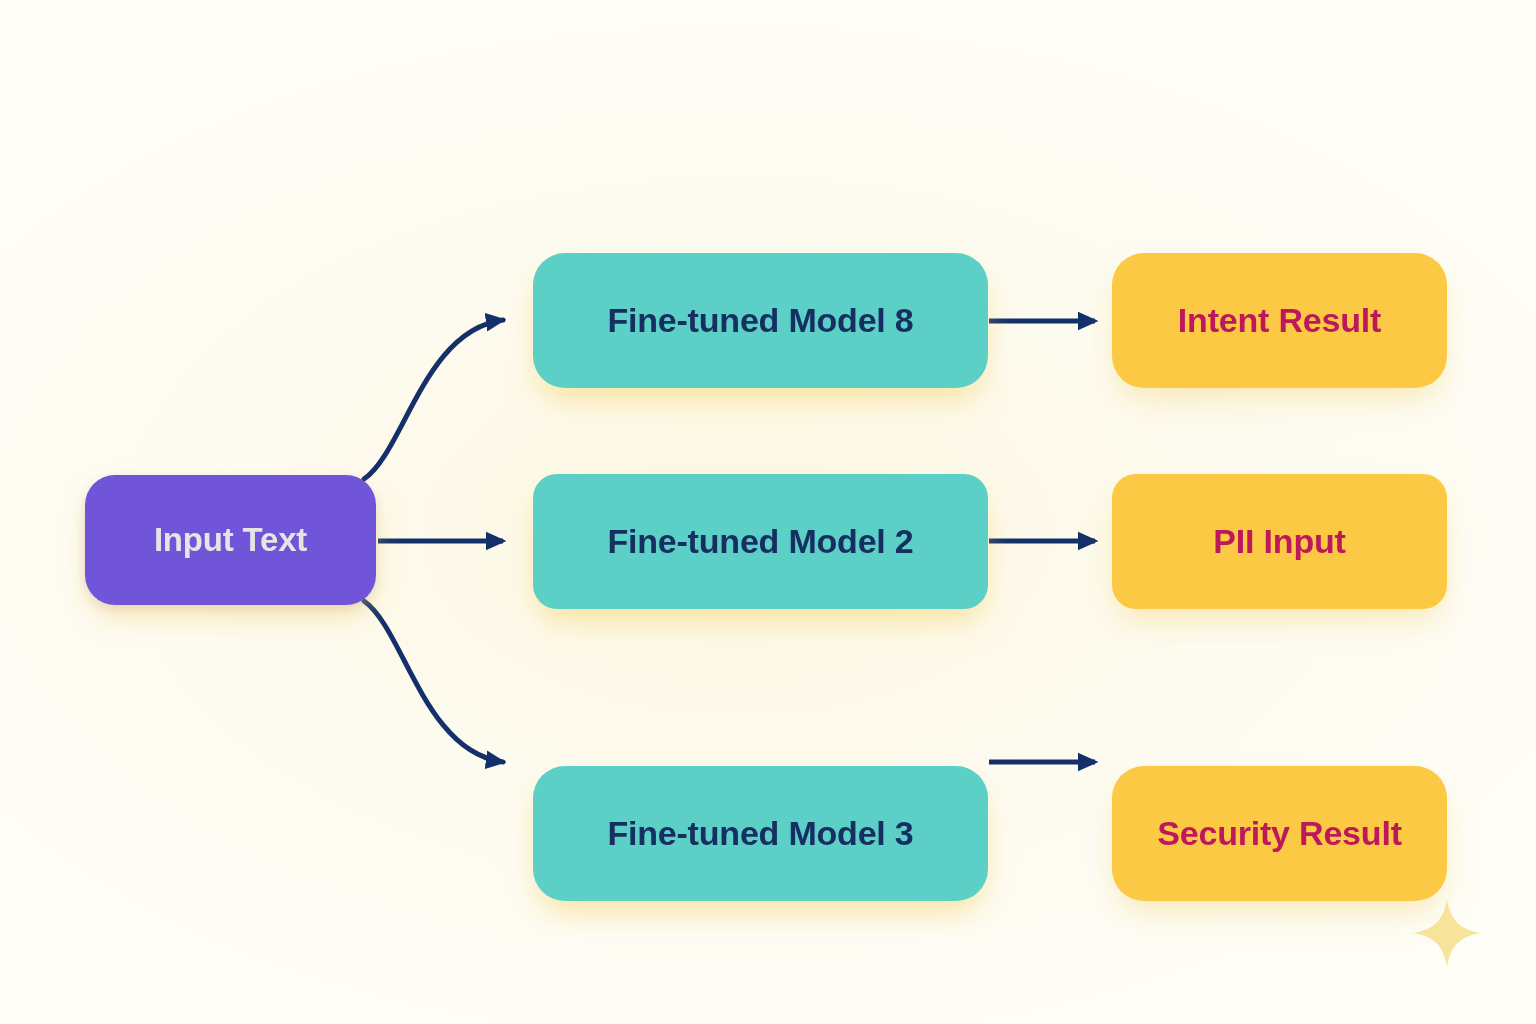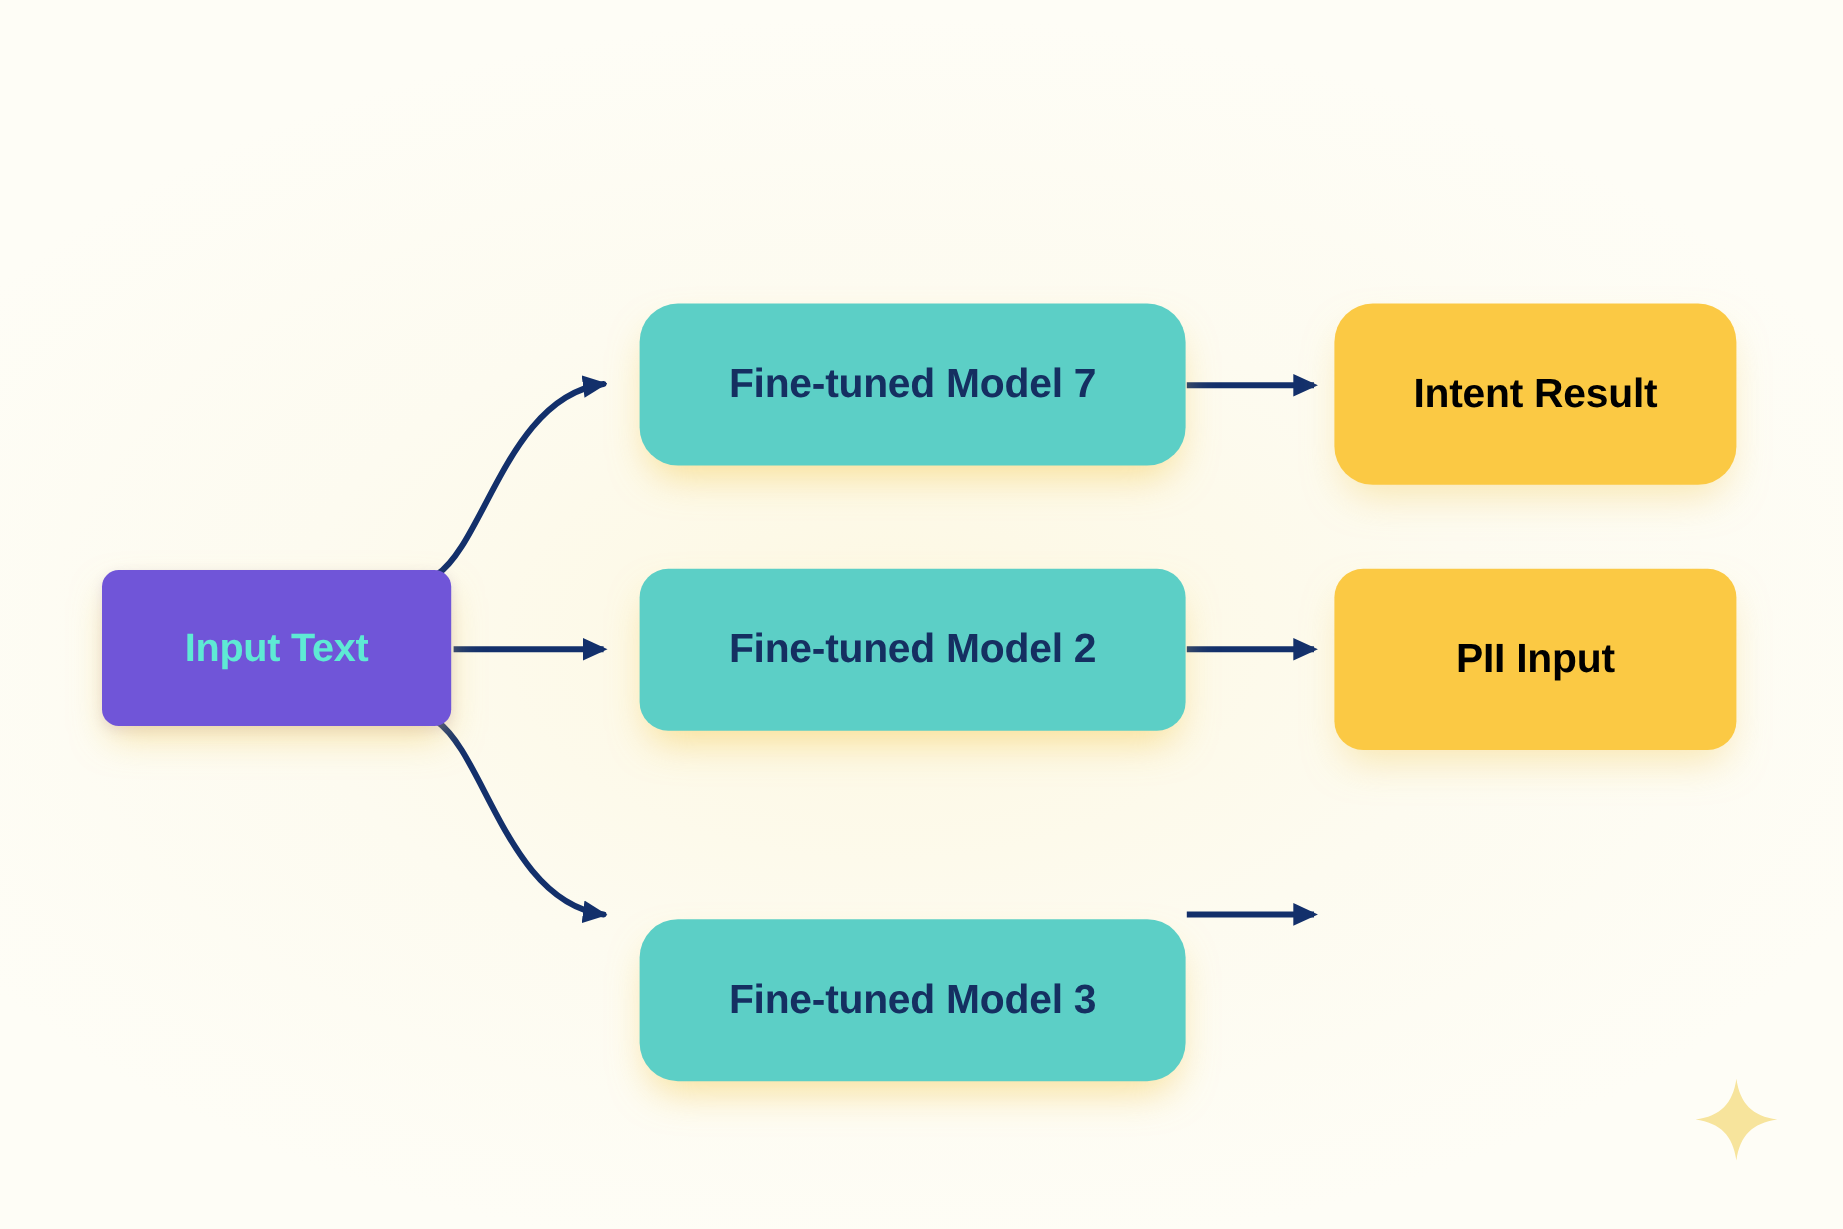--- a/index.html
+++ b/index.html
@@ -42,41 +42,41 @@
     font-weight: bold;
     line-height: 1.1;
     z-index: 3;
   }
   .node-input {
     width: 291px;
     height: 130px;
     left: 85px;
     top: 475px;
     background: #7055d8;
-    color: #5eead4;
+    color: #e5e5e5;
     font-size: 33px;
-    border-radius: 14px;
+    border-radius: 30px;
     box-shadow: 0 14px 30px -6px rgba(243, 206, 98, 0.55),
                 0 4px 10px rgba(120, 92, 200, 0.18);
   }
   .node-model {
     width: 455px;
     height: 135px;
     left: 533px;
     background: #5ccfc6;
     color: #152f61;
     font-size: 34px;
     box-shadow: 0 16px 32px -8px rgba(245, 205, 90, 0.6);
   }
   .node-result {
     width: 335px;
-    height: 151px;
+    height: 135px;
     left: 1112px;
     background: #fbc944;
-    color: #000000;
+    color: #be185d;
     font-size: 34px;
     box-shadow: 0 16px 32px -8px rgba(246, 214, 120, 0.55);
   }
   .row1 { top: 253px; }
   .row2 { top: 474px; border-radius: 24px; }
   .row3 { top: 722px; margin-top: 44px; }
 
   
   .sparkle {
     position: absolute;
@@ -107,28 +107,29 @@
 
     <path d="M 989 321 L 1095 321" fill="none" stroke="#13306b" stroke-width="5" marker-end="url(#arrowhead)"></path>
 
     <path d="M 989 541 L 1095 541" fill="none" stroke="#13306b" stroke-width="5" marker-end="url(#arrowhead)"></path>
 
     <path d="M 989 762 L 1095 762" fill="none" stroke="#13306b" stroke-width="5" marker-end="url(#arrowhead)"></path>
   </svg>
 
   <div class="node node-input">Input Text</div>
 
-  <div class="node node-model row1">Fine-tuned Model 7</div>
+  <div class="node node-model row1">Fine-tuned Model 8</div>
 
   <div class="node node-model row2">Fine-tuned Model 2</div>
 
   <div class="node node-model row3">Fine-tuned Model 3</div>
 
   <div class="node node-result row1">Intent Result</div>
 
   <div class="node node-result row2">PII Input</div>
 
+  <div class="node node-result row3">Security Result</div>
 
   <svg class="sparkle" viewBox="0 0 100 100">
     <path d="M50 4 C54 32 68 46 96 50 C68 54 54 68 50 96 C46 68 32 54 4 50 C32 46 46 32 50 4 Z" fill="#f7e49c"></path>
   </svg>
 
 </div>
 
 </body></html>

